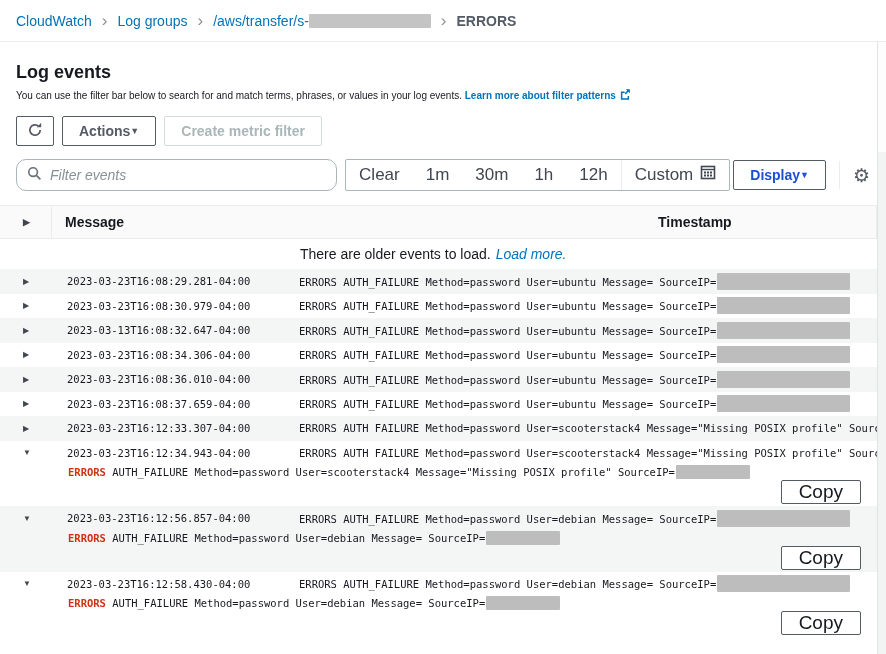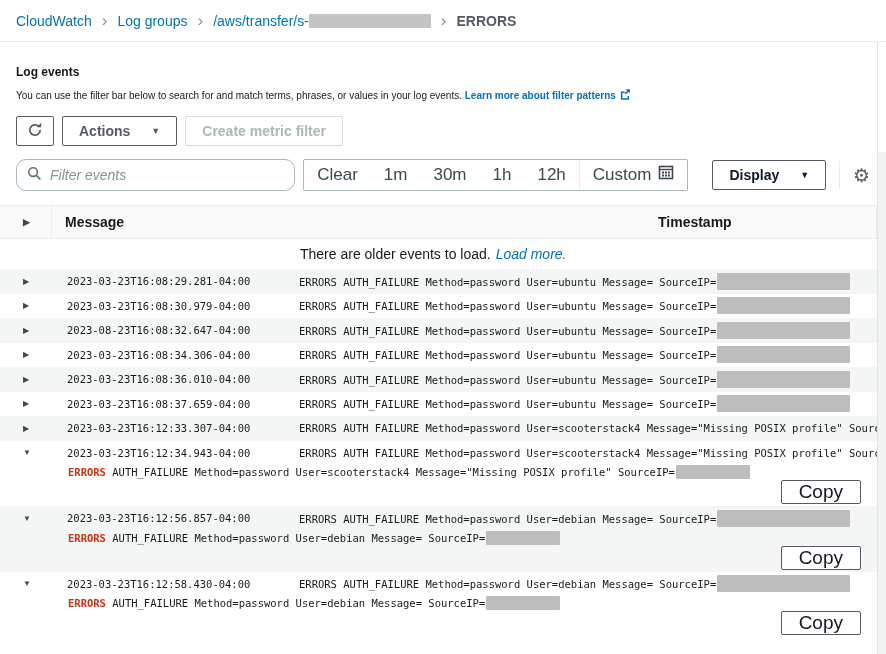--- a/index.html
+++ b/index.html
@@ -12,47 +12,47 @@
   .crumb-link { color: #0073bb; text-decoration: none; cursor: pointer; }
   .crumb-sep { color: #879196; font-size: 17px; margin: 0 10px; line-height: 1; }
   .crumb-current { color: #545b64; font-weight: 700; }
   .redact { display: inline-block; background: #c4c4c4; border-radius: 1px; }
   .redact.bc { width: 122px; height: 14px; vertical-align: -2px; }
   .redact.row { width: 133px; height: 17px; background: #bdbdbd; vertical-align: -4px; margin-left: 1px; }
   .redact.sm { width: 74px; height: 14px; background: #bdbdbd; vertical-align: -3px; margin-left: 1px; }
 
   
   .content { padding: 0 16px; }
-  h1 { font-size: 12px; line-height: 22px; margin: 19px 0 3px; font-weight: 700; }
+  h1 { font-size: 18px; line-height: 22px; margin: 19px 0 3px; font-weight: 700; }
   .desc { font-size: 10px; line-height: 20px; }
   .desc .learn-link { color: #0073bb; font-weight: 700; text-decoration: none; cursor: pointer; }
   .ext-icon { display: inline-block; vertical-align: -1px; margin-left: 3px; }
 
   
   .toolbar { margin-top: 9px; display: flex; gap: 8px; }
   .btn { height: 30px; border: 1px solid #545b64; border-radius: 2px; background: #fff;
     font-family: inherit; font-weight: 700; font-size: 14px; color: #545b64;
-    padding: 0 16px; display: inline-flex; align-items: center; gap: 21px; cursor: pointer; }
+    padding: 0 16px; display: inline-flex; align-items: center; gap: 0; cursor: pointer; }
   .btn.icon-only { width: 38px; justify-content: center; padding: 0; }
   .btn.disabled { border-color: #d5dbdb; color: #aab7b8; cursor: default; }
   .caret { font-size: 9px; line-height: 1; }
 
   
   .filter-row { margin-top: 13px; display: flex; align-items: center; }
   .search-box { width: 339px; height: 32px; border: 1px solid #aab7b8; border-radius: 10px;
     display: flex; align-items: center; padding: 0 10px; gap: 8px; background: #fff; }
   .search-box input { border: none; outline: none; flex: 1; font-family: inherit;
     font-size: 14px; font-style: italic; color: #16191f; background: transparent; }
   .search-box input::placeholder { color: #879196; font-style: italic; }
   .segments { height: 32px; border: 1px solid #aab7b8; border-radius: 2px; margin-left: 8px;
     display: flex; align-items: center; font-size: 17px; color: #414750; background: #fff; }
   .seg { padding: 0 13px; cursor: pointer; line-height: 30px; }
   .seg-div { width: 1px; height: 30px; background: #eaeded; }
   .seg.custom { display: flex; align-items: center; gap: 7px; }
-  .display-btn { margin-left: 24px; color: #0f172a; }
+  .display-btn { margin-left: 3px; color: #1d4ed8; }
   .vdiv { width: 1px; height: 28px; background: #eaeded; margin: 0 13px; }
   .gear { font-size: 19px; color: #545b64; cursor: pointer; line-height: 1; }
 
   
   .logtable { margin: 14px -7px 0 -16px; border-top: 1px solid #eaeded; font-size: 14px; }
   .thead { display: flex; align-items: stretch; height: 33px; background: #fafafa;
     border-bottom: 1px solid #eaeded; font-weight: 700; }
   .th { display: flex; align-items: center; }
   .th.c1 { width: 52px; padding-left: 23px; border-right: 1px solid #eaeded; font-size: 9px; color: #414750; }
   .th.c2 { width: 234px; padding-left: 15px; border-right: 1px solid #eaeded; }
@@ -174,21 +174,21 @@
         <div class="lrow">
           <div class="lrow-head">
             <div class="cell-arrow">▶</div>
             <div class="cell-ts mono">2023-03-23T16:08:30.979-04:00</div>
             <div class="cell-msg mono"><span>ERRORS AUTH_FAILURE Method=password User=ubuntu Message= SourceIP=</span><span class="redact row"></span></div>
           </div>
         </div>
         <div class="lrow shaded">
           <div class="lrow-head">
             <div class="cell-arrow">▶</div>
-            <div class="cell-ts mono">2023-08-23T16:08:32.647-04:00</div>
+            <div class="cell-ts mono">2023-03-13T16:08:32.647-04:00</div>
             <div class="cell-msg mono"><span>ERRORS AUTH_FAILURE Method=password User=ubuntu Message= SourceIP=</span><span class="redact row"></span></div>
           </div>
         </div>
         <div class="lrow">
           <div class="lrow-head">
             <div class="cell-arrow">▶</div>
             <div class="cell-ts mono">2023-03-23T16:08:34.306-04:00</div>
             <div class="cell-msg mono"><span>ERRORS AUTH_FAILURE Method=password User=ubuntu Message= SourceIP=</span><span class="redact row"></span></div>
           </div>
         </div>

